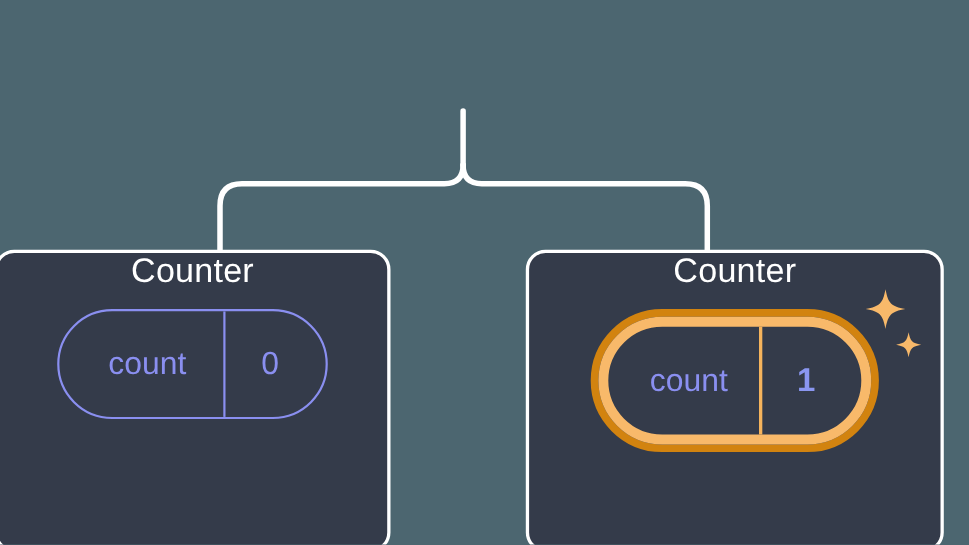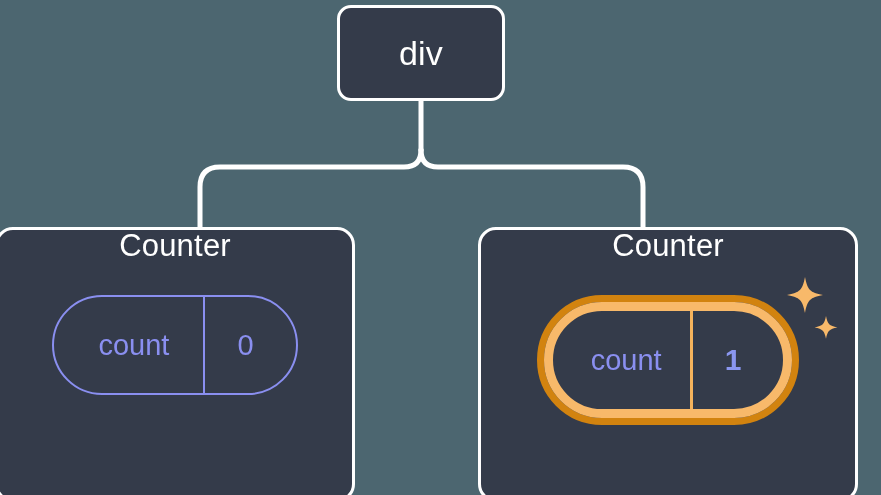--- a/index.html
+++ b/index.html
@@ -78,21 +78,21 @@
   .card-title {
     color: #ffffff;
     font-size: 31px;
     line-height: 1;
     letter-spacing: 0.2px;
   }
 
   
   .pill-wrap {
     position: relative;
-    margin-top: 34px;
+    margin-top: 20px;
     display: flex;
     align-items: center;
     justify-content: center;
   }
   .pill {
     box-sizing: border-box;
     display: flex;
     align-items: stretch;
     border-radius: 999px;
     overflow: hidden;
@@ -177,23 +177,20 @@
 <div id="stage">
 
   <svg id="connector-layer" viewBox="0 0 881 495" width="881" height="495" aria-hidden="true">
     <g fill="none" stroke="#ffffff" stroke-width="5" stroke-linecap="round" stroke-linejoin="round">
       <path d="M421,101 L421,150"></path>
       <path d="M421,150 Q421,167 404,167 L220,167 Q200,167 200,187 L200,227"></path>
       <path d="M421,150 Q421,167 438,167 L623,167 Q643,167 643,187 L643,227"></path>
     </g>
   </svg>
 
-  <div class="node-root">
-    <span class="node-label">div</span>
-  </div>
 
   <div class="card card-left">
     <div class="card-title">Counter</div>
     <div class="pill-wrap">
       <div class="pill pill-plain">
         <div class="pill-key">count</div>
         <div class="pill-divider"></div>
         <div class="pill-val">0</div>
       </div>
     </div>

